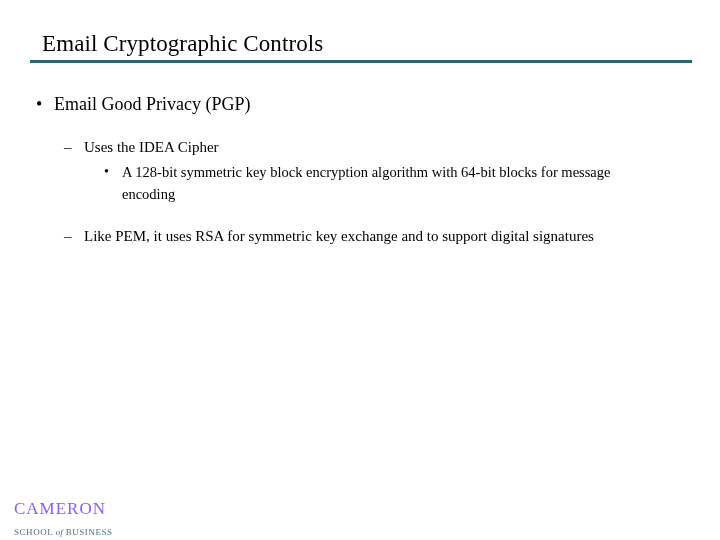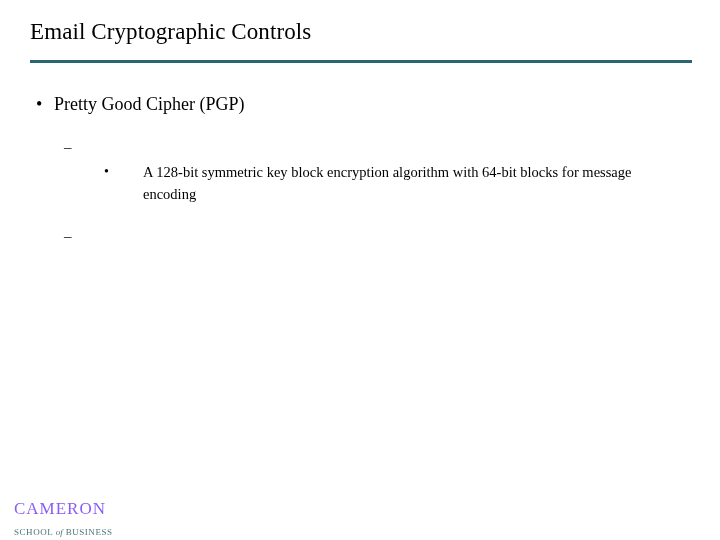--- a/index.html
+++ b/index.html
@@ -31,21 +31,21 @@
     width: 662px;
   }
   .slide-title {
     font-family: "Liberation Serif", "DejaVu Serif", serif;
     font-size: 23px;
     line-height: 28px;
     font-weight: normal;
     color: #000000;
     letter-spacing: 0.1px;
     white-space: nowrap;
-    margin: 0;
+    margin: 12px;
     padding: 0;
   }
   .title-rule {
     position: absolute;
     left: 30px;
     top: 60px;
     width: 662px;
     height: 3px;
     background: #2a6670;
   }
@@ -107,21 +107,20 @@
   .lvl3 .marker {
     width: 18px;
     flex: 0 0 18px;
     font-size: 14px;
     line-height: 22px;
   }
   .lvl3 .txt {
     font-size: 14.5px;
     line-height: 22px;
     width: 534px;
-    margin-left: 21px;
   }
 
   
   .logo {
     position: absolute;
     left: 14px;
     top: 500px;
     width: 120px;
     user-select: none;
   }
@@ -155,34 +154,36 @@
   <div class="title-block">
     <h1 class="slide-title">Email Cryptographic Controls</h1>
   </div>
 
   <div class="title-rule"></div>
 
   <div class="body-block">
 
     <div class="bullet-row lvl1">
       <span class="marker">•</span>
-      <span class="txt">Pretty Good Cipher (PGP)</span>
+      <span class="txt">Email Good Privacy (PGP)</span>
     </div>
 
     <div class="bullet-row lvl2">
       <span class="marker">–</span>
+      <span class="txt">Uses the IDEA Cipher</span>
     </div>
 
     <div class="bullet-row lvl3">
       <span class="marker">•</span>
       <span class="txt">A 128-bit symmetric key block encryption algorithm with 64-bit blocks for message encoding</span>
     </div>
 
     <div class="bullet-row lvl2">
       <span class="marker">–</span>
+      <span class="txt">Like PEM, it uses RSA for symmetric key exchange and to support digital signatures</span>
     </div>
 
   </div>
 
   <div class="logo">
     <div class="logo-name">CAMERON</div>
     <div class="logo-sub">
       <span>SCHOOL</span>
       <span class="of">of</span>
       <span>BUSINESS</span>

